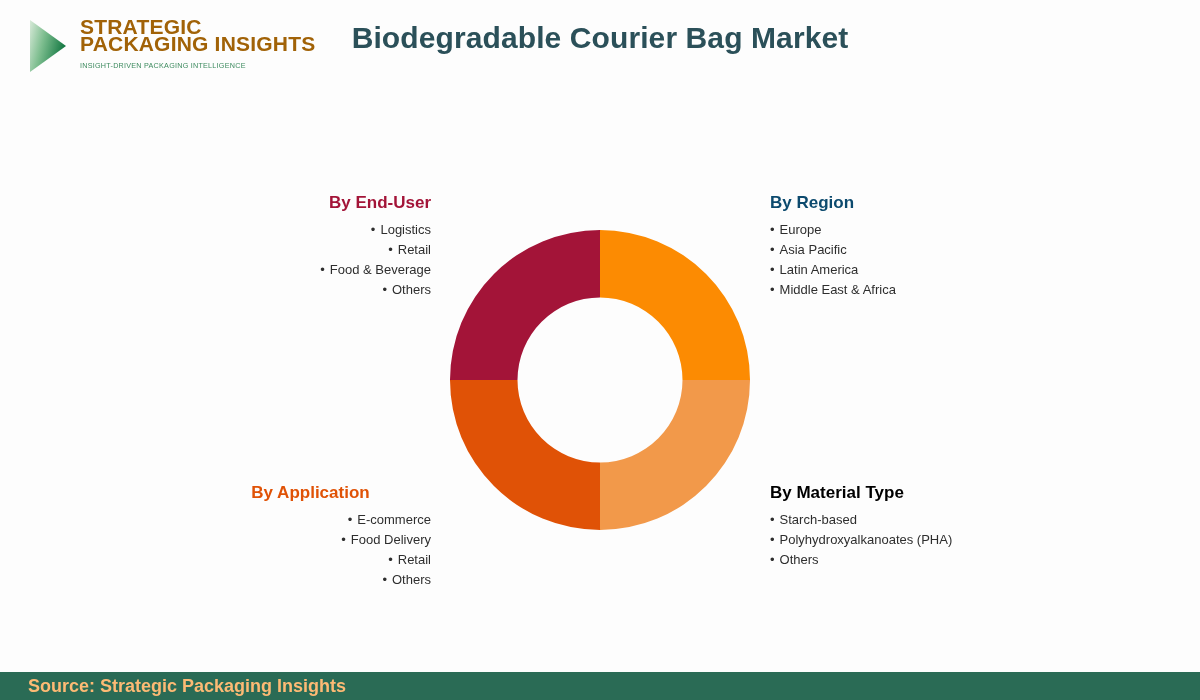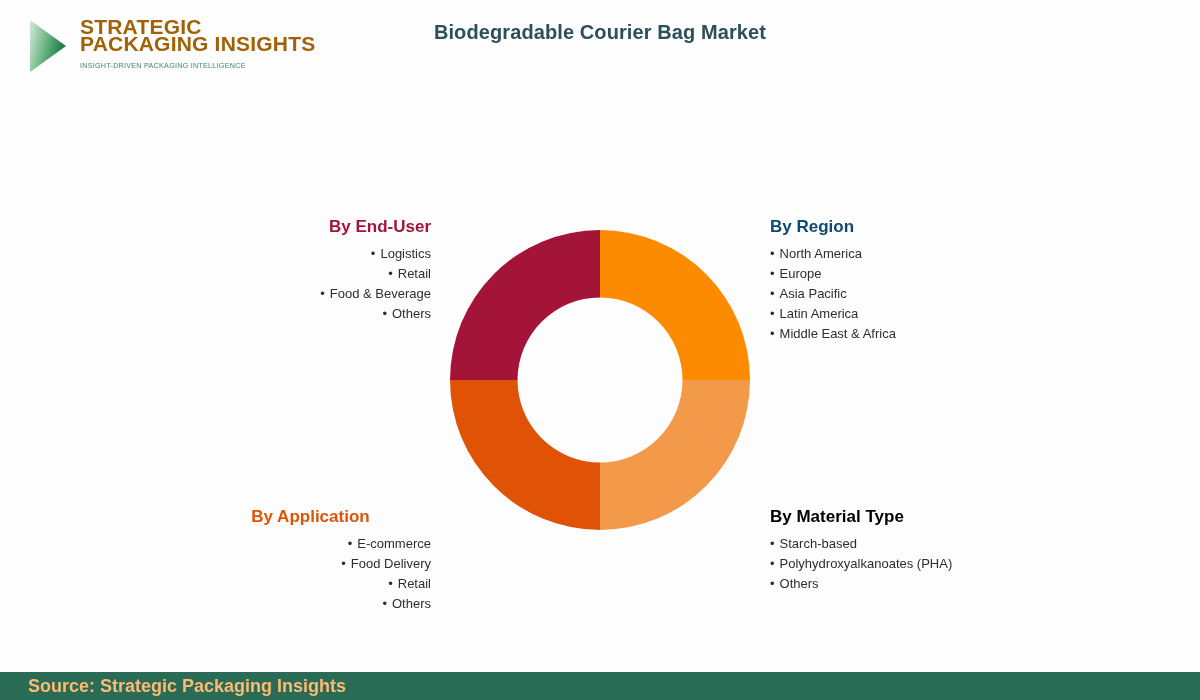--- a/index.html
+++ b/index.html
@@ -51,40 +51,39 @@
     white-space: nowrap;
   }
 
   
   #page-title {
     position: absolute;
     left: 0;
     top: 21px;
     width: 1200px;
     text-align: center;
-    font-size: 20px;
+    font-size: 30px;
     font-weight: bold;
     color: #2B5059;
     letter-spacing: 0.1px;
   }
 
   
   #donut-wrap {
     position: absolute;
     left: 450px;
     top: 230px;
     width: 300px;
     height: 300px;
   }
   #donut-svg { display: block; }
 
   
   .cat {
     position: absolute;
-    margin-top: 24px;
   }
   .cat-title {
     font-size: 17px;
     font-weight: bold;
     margin-bottom: 7px;
     white-space: nowrap;
   }
   .cat-list {
     list-style: none;
     margin: 0;
@@ -170,21 +169,20 @@
       <li>Logistics</li>
       <li>Retail</li>
       <li>Food &amp; Beverage</li>
       <li>Others</li>
     </ul>
 </div>
 
 <div class="cat left-align" id="cat-region">
   <div class="cat-title" style="color: #0c4a6e;">By Region</div>
   <ul class="cat-list">
-      <li>North America</li>
       <li>Europe</li>
       <li>Asia Pacific</li>
       <li>Latin America</li>
       <li>Middle East &amp; Africa</li>
     </ul>
 </div>
 
 <div class="cat right-align" id="cat-application">
   <div class="cat-title" style="color: rgb(224, 82, 6); text-align: center;">By Application</div>
   <ul class="cat-list">

